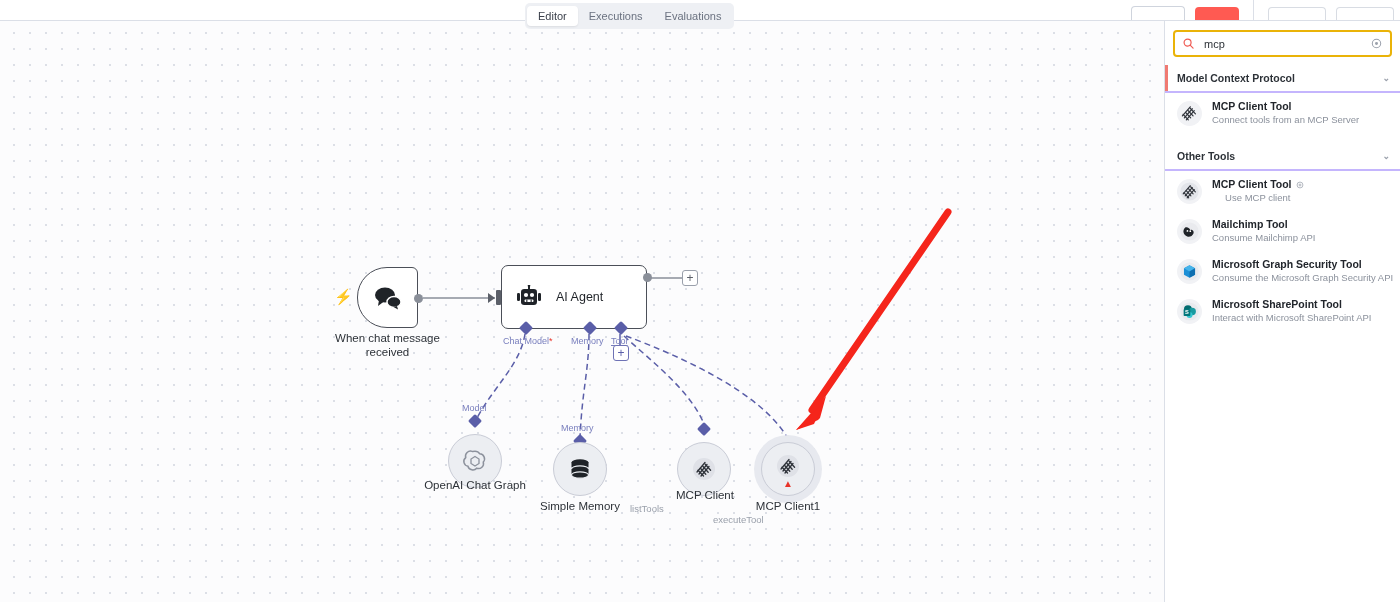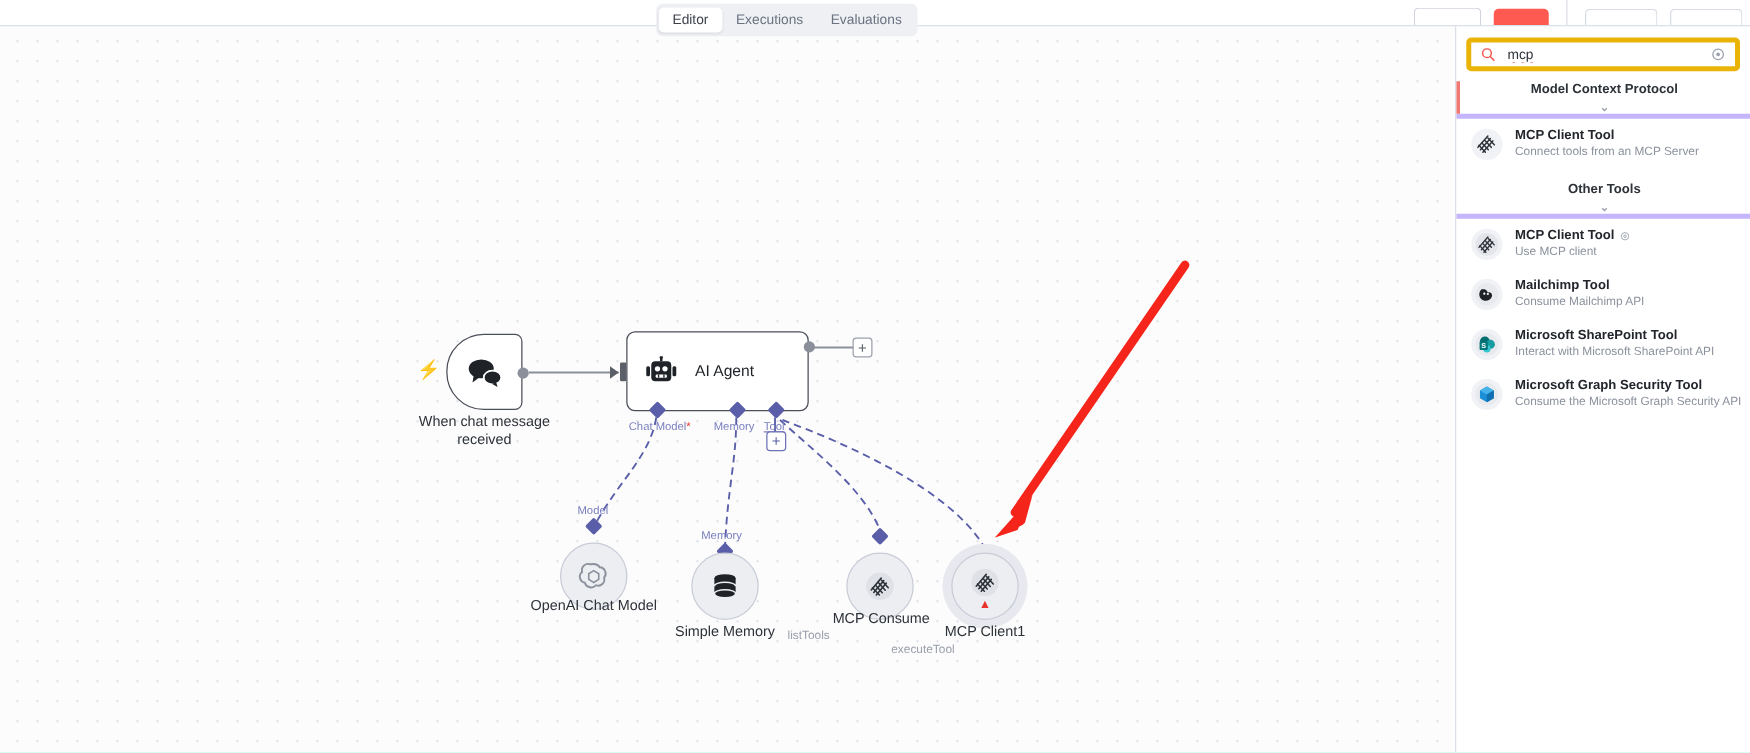--- a/index.html
+++ b/index.html
@@ -273,21 +273,21 @@
   .panel-title {
     font-size: 13.5px;
     font-weight: bold;
     color: #22262c;
   }
   .search-wrap {
     padding: 10px 8px 8px 8px;
   }
   .search-box {
     height: 27px;
-    border: 4px solid #eab308;
+    border: 2px solid #eab308;
     border-radius: 4px;
     display: flex; align-items: center;
     padding: 0 8px;
     gap: 8px;
     background: #fff;
     box-sizing: border-box;
   }
   .search-text {
     flex: 1;
     font-size: 11px;
@@ -303,23 +303,22 @@
   }
   .group-header {
     position: relative;
     height: 26px;
     display: flex; align-items: center;
     justify-content: space-between;
     padding: 0 10px 0 12px;
     font-size: 10.5px;
     font-weight: bold;
     color: #2d3238;
-    border-bottom: 4px solid #c4b5fd;
+    border-bottom: 2px solid #c4b5fd;
     cursor: pointer;
-    flex-direction: column;
   }
   .group-header.accent::before {
     content: "";
     position: absolute;
     left: 0; top: 0;
     width: 2.5px; height: 100%;
     background: #f07a72;
   }
   .chev {
     color: #9aa0ab;
@@ -333,21 +332,21 @@
     padding: 7px 10px 7px 12px;
     cursor: pointer;
   }
   .tool-icon-wrap {
     width: 25px; height: 25px;
     border-radius: 50%;
     background: #f1f2f5;
     display: flex; align-items: center; justify-content: center;
     flex: none;
   }
-  .tool-texts { min-width: 0; }
+  .tool-texts { min-width: 0; text-align: center; }
   .tool-name {
     font-size: 10.5px;
     font-weight: bold;
     color: #22262c;
     line-height: 13px;
     white-space: nowrap;
     display: flex; align-items: center; gap: 4px;
   }
   .tool-desc {
     font-size: 9.5px;
@@ -445,21 +444,21 @@
     <div class="plus-btn indigo" style="left:613px; top:325px;">+</div>
 
     <div class="ep-label" style="left:462px; top:383px;">Model</div>
     <div class="diamond" style="left:470px; top:396px;"></div>
     <div class="subnode" style="left:448px; top:414px;">
       <svg width="26" height="26" viewBox="0 0 26 26">
         <path d="M13 3.2c2.0 0 3.8 1.0 4.8 2.6 1.9.1 3.6 1.3 4.3 3.1.8 1.8.4 3.8-.8 5.2.5 1.8 0 3.8-1.4 5.1-1.4 1.3-3.4 1.7-5.2 1.0-1.2 1.4-3.1 2.0-4.9 1.6-1.9-.4-3.4-1.8-3.9-3.6-1.9-.4-3.4-1.8-3.9-3.6-.5-1.9.2-3.8 1.7-5.0-.5-1.8 0-3.8 1.4-5.1C6.5 3.2 8.4 2.8 10.2 3.4 11.0 3.3 12.0 3.2 13 3.2z" fill="none" stroke="#8c919c" stroke-width="1.5"></path>
         <path d="M13 8.5 L17 11 L17 15.5 L13 18 L9 15.5 L9 11 Z" fill="none" stroke="#8c919c" stroke-width="1.3"></path>
       </svg>
     </div>
-    <div class="subnode-label" style="left:400px; top:458px;">OpenAI Chat Model</div>
+    <div class="subnode-label" style="left:400px; top:458px;">OpenAI Chat Graph</div>
 
     <div class="ep-label" style="left:561px; top:403px;">Memory</div>
     <div class="diamond" style="left:575px; top:416px;"></div>
     <div class="subnode" style="left:553px; top:422px;">
       <svg width="26" height="26" viewBox="0 0 26 26">
         <ellipse cx="13" cy="6.5" rx="8.5" ry="3.2" fill="#1f2328"></ellipse>
         <path d="M4.5 6.5 v4.5 a8.5 3.2 0 0 0 17 0 V6.5" fill="#1f2328"></path>
         <ellipse cx="13" cy="13" rx="8.5" ry="3.2" fill="#1f2328" stroke="#eceef2" stroke-width="1.2"></ellipse>
         <path d="M4.5 13 v4.5 a8.5 3.2 0 0 0 17 0 V13" fill="#1f2328"></path>
         <ellipse cx="13" cy="19" rx="8.5" ry="3.2" fill="#1f2328" stroke="#eceef2" stroke-width="1.2"></ellipse>
@@ -475,21 +474,21 @@
           <path d="M5 15 L13 5.5"></path>
             <path d="M7 17 L15 7.5"></path>
             <path d="M9 19 L17 9.5"></path>
           <path d="M6 13.2 L11.5 19"></path>
             <path d="M8.4 11.2 L13.8 17.2"></path>
           <path d="M10.8 9.2 L16.2 15.2"></path>
             <path d="M13.2 7.2 L18.6 13.2"></path>
         </g>
       </svg>
     </div>
-    <div class="subnode-label" style="left:630px; top:468px;">MCP Consume</div>
+    <div class="subnode-label" style="left:630px; top:468px;">MCP Client</div>
     <div class="subnode-sub" style="left:630px; top:483px;">listTools</div>
 
     <div class="diamond" style="left:783px; top:417px;"></div>
     <div class="subnode selected" style="left:761px; top:422px;">
       <svg width="24" height="24" viewBox="0 0 24 24" style="margin-bottom:6px;">
         <circle cx="12" cy="12" r="11" fill="#dfe1e7"></circle>
         <g stroke="#2f333a" stroke-width="1.3" fill="none" stroke-linecap="round">
           <path d="M5 15 L13 5.5"></path>
             <path d="M7 17 L15 7.5"></path>
             <path d="M9 19 L17 9.5"></path>
@@ -603,46 +602,46 @@
           <span>Mailchimp Tool</span>
         </span>
         <div class="tool-desc">Consume Mailchimp API</div>
       </span>
     </div>
 
     <div class="tool-row">
       <span class="tool-icon-wrap">
         <svg width="19" height="19" viewBox="0 0 24 24">
           <circle cx="12" cy="12" r="11.5" fill="#e9eaee"></circle>
+          <path d="M12 4 L19 8 L19 16 L12 20 L5 16 L5 8 Z" fill="#1c8fd6"></path>
+          <path d="M12 4 L19 8 L12 12 L5 8 Z" fill="#45b3ea"></path>
+          <path d="M12 12 L19 8 L19 16 L12 20 Z" fill="#0f6fb0"></path>
+        </svg>
+      </span>
+      <span class="tool-texts">
+        <span class="tool-name">
+          <span>Microsoft Graph Security Tool</span>
+        </span>
+        <div class="tool-desc">Consume the Microsoft Graph Security API</div>
+      </span>
+    </div>
+
+    <div class="tool-row">
+      <span class="tool-icon-wrap">
+        <svg width="19" height="19" viewBox="0 0 24 24">
+          <circle cx="12" cy="12" r="11.5" fill="#e9eaee"></circle>
           <circle cx="10" cy="9" r="5" fill="#036c70"></circle>
           <circle cx="15.5" cy="12" r="4.6" fill="#1a9ba1"></circle>
           <circle cx="12" cy="16.5" r="3.8" fill="#37c6d0"></circle>
           <rect x="4.6" y="9.2" width="8.4" height="8.4" rx="1" fill="#03787c"></rect>
           <text x="8.8" y="15.6" font-family="Liberation Sans, sans-serif" font-size="7.2" font-weight="bold" fill="#ffffff" text-anchor="middle">S</text>
         </svg>
       </span>
       <span class="tool-texts">
         <span class="tool-name">
           <span>Microsoft SharePoint Tool</span>
         </span>
         <div class="tool-desc">Interact with Microsoft SharePoint API</div>
       </span>
     </div>
 
-    <div class="tool-row">
-      <span class="tool-icon-wrap">
-        <svg width="19" height="19" viewBox="0 0 24 24">
-          <circle cx="12" cy="12" r="11.5" fill="#e9eaee"></circle>
-          <path d="M12 4 L19 8 L19 16 L12 20 L5 16 L5 8 Z" fill="#1c8fd6"></path>
-          <path d="M12 4 L19 8 L12 12 L5 8 Z" fill="#45b3ea"></path>
-          <path d="M12 12 L19 8 L19 16 L12 20 Z" fill="#0f6fb0"></path>
-        </svg>
-      </span>
-      <span class="tool-texts">
-        <span class="tool-name">
-          <span>Microsoft Graph Security Tool</span>
-        </span>
-        <div class="tool-desc">Consume the Microsoft Graph Security API</div>
-      </span>
-    </div>
-
   </div>
 </div>
 
 </body></html>

